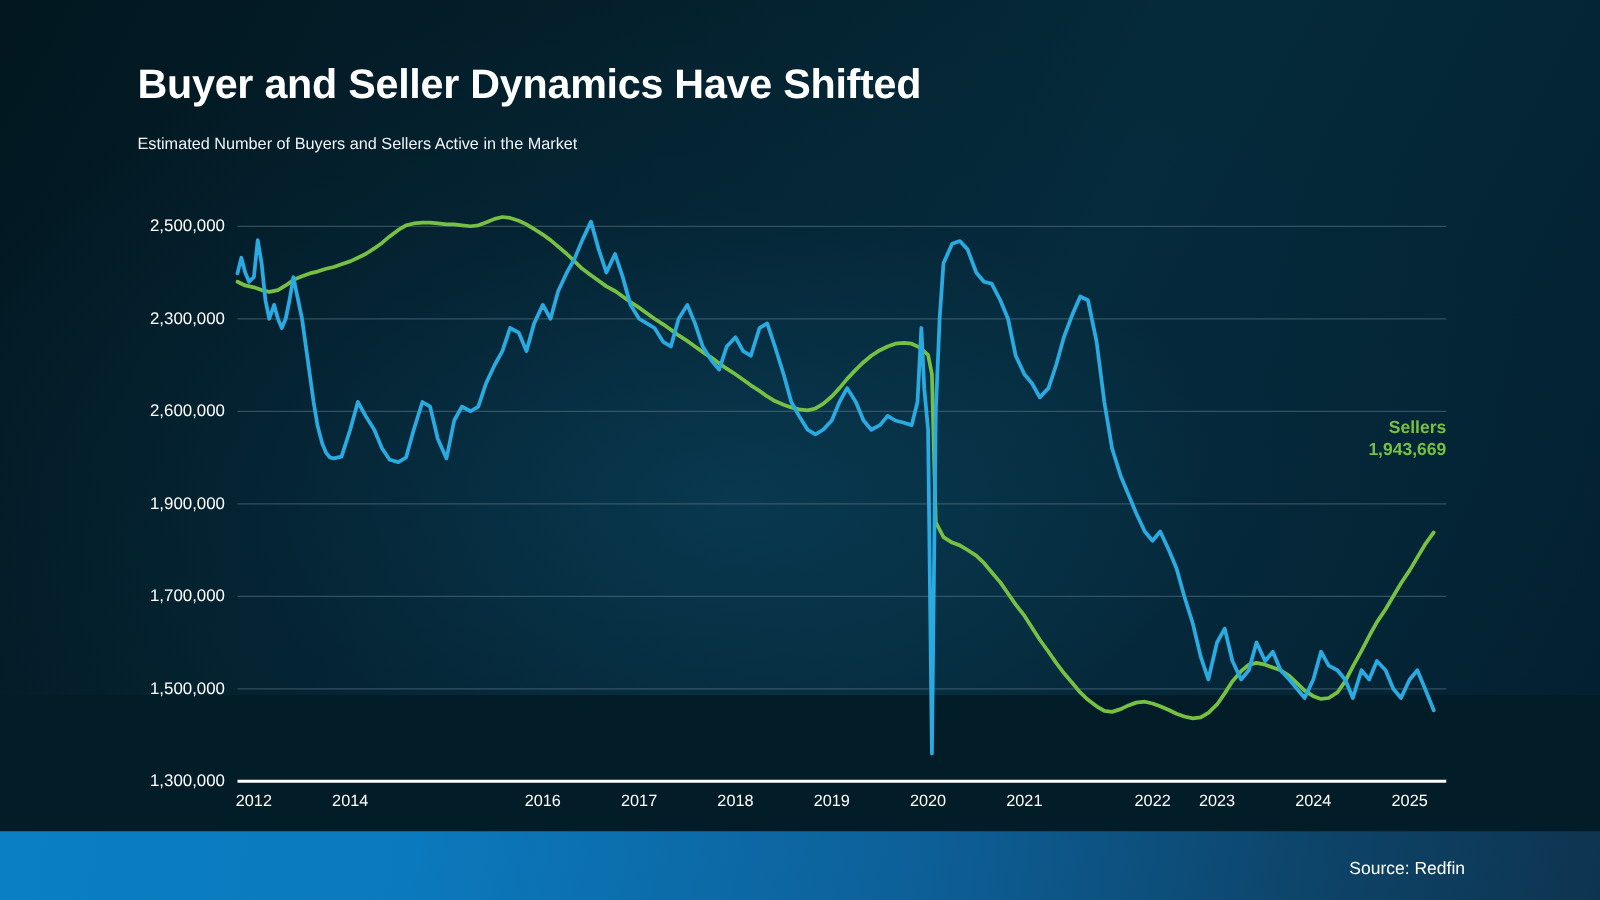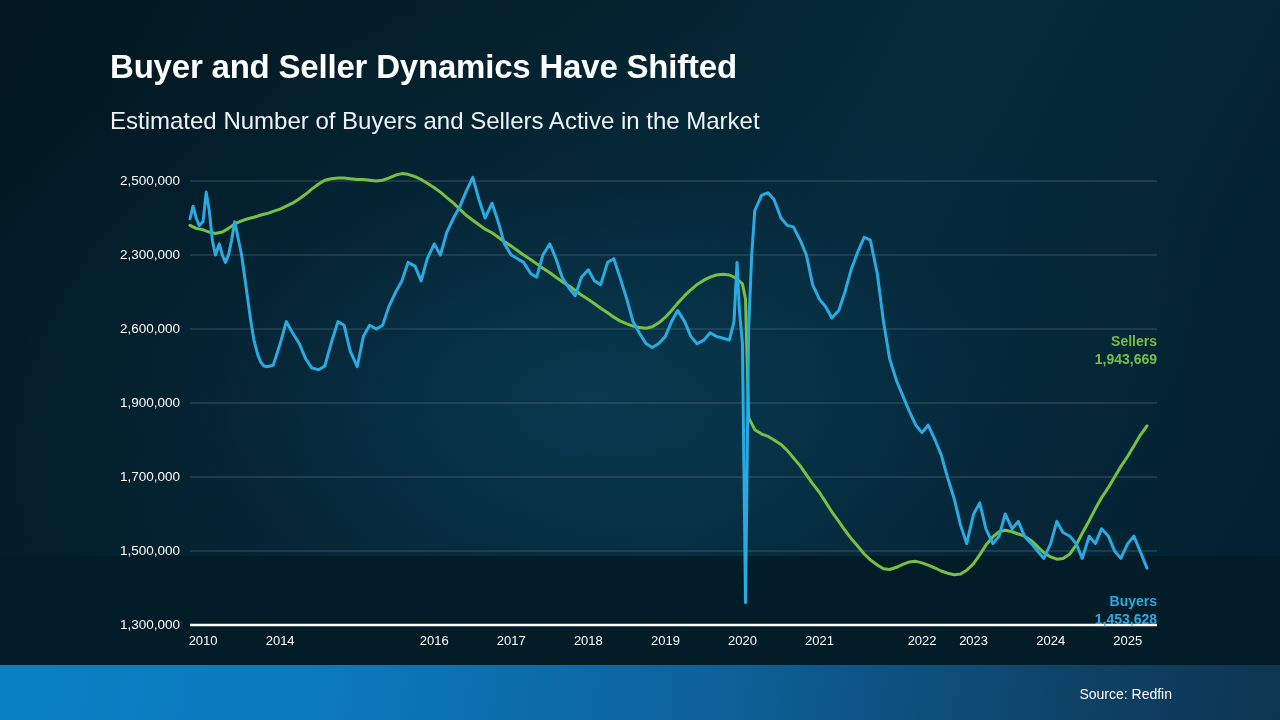--- a/index.html
+++ b/index.html
@@ -16,21 +16,21 @@
       radial-gradient(ellipse 900px 520px at 46% 72%, rgba(10,62,88,0.75) 0%, rgba(6,42,62,0.40) 45%, rgba(3,29,40,0) 78%),
       linear-gradient(118deg, #021720 0%, #04202c 34%, #052b3b 62%, #032030 100%);
   }
   .title {
     position:absolute; left:110px; top:48px;
     font-size:33px; font-weight:bold; color:#ffffff;
     letter-spacing:-0.2px; white-space:nowrap;
   }
   .subtitle {
     position:absolute; left:110px; top:107px;
-    font-size:24px; font-weight:normal; color:#eef4f7;
+    font-size:13px; font-weight:normal; color:#eef4f7;
     white-space:nowrap;
   }
   #plot { position:absolute; left:0; top:0; width:1280px; height:720px; }
   .ytick {
     position:absolute; width:98px; text-align:right;
     font-size:13.5px; color:#ffffff; white-space:nowrap;
   }
   .xtick {
     position:absolute; width:80px; text-align:center;
     font-size:13px; color:#ffffff; white-space:nowrap;
@@ -77,41 +77,37 @@
   <div id="ylabels">
       <div class="ytick" style="left: 82px; top: 173px;">2,500,000</div>
       <div class="ytick" style="left: 82px; top: 247px;">2,300,000</div>
       <div class="ytick" style="left: 82px; top: 321px;">2,600,000</div>
       <div class="ytick" style="left: 82px; top: 395px;">1,900,000</div>
       <div class="ytick" style="left: 82px; top: 469px;">1,700,000</div>
       <div class="ytick" style="left: 82px; top: 543px;">1,500,000</div>
       <div class="ytick" style="left: 82px; top: 617px;">1,300,000</div>
     </div>
   <div id="xlabels">
-      <div class="xtick" style="left: 163.099px; top: 633px;">2010</div>
+      <div class="xtick" style="left: 163.099px; top: 633px;">2012</div>
       <div class="xtick" style="left: 240.151px; top: 633px;">2014</div>
       <div class="xtick" style="left: 317.202px; top: 671px; margin-top: 33px;">2015</div>
       <div class="xtick" style="left: 394.254px; top: 633px;">2016</div>
       <div class="xtick" style="left: 471.306px; top: 633px;">2017</div>
       <div class="xtick" style="left: 548.358px; top: 633px;">2018</div>
       <div class="xtick" style="left: 625.41px; top: 633px;">2019</div>
       <div class="xtick" style="left: 702.461px; top: 633px;">2020</div>
       <div class="xtick" style="left: 779.513px; top: 633px;">2021</div>
       <div class="xtick" style="left: 856.565px; top: 633px; text-align: right;">2022</div>
       <div class="xtick" style="left: 933.617px; top: 633px;">2023</div>
       <div class="xtick" style="left: 1010.67px; top: 633px;">2024</div>
       <div class="xtick" style="left: 1087.72px; top: 633px;">2025</div>
     </div>
 
   <div class="serieslabel" id="sellers-label" style="color: rgb(118, 192, 67); left: 997px; width: 160px; top: 331.842px;">
     <div>Sellers</div>
     <div>1,943,669</div>
   </div>
 
-  <div class="serieslabel" id="buyers-label" style="color: rgb(41, 171, 226); left: 997px; width: 160px; top: 592.158px;">
-    <div>Buyers</div>
-    <div>1,453,628</div>
-  </div>
 
   <div class="footer"></div>
   <div class="source">Source: Redfin</div>
 
 </div>
 
 </body></html>

